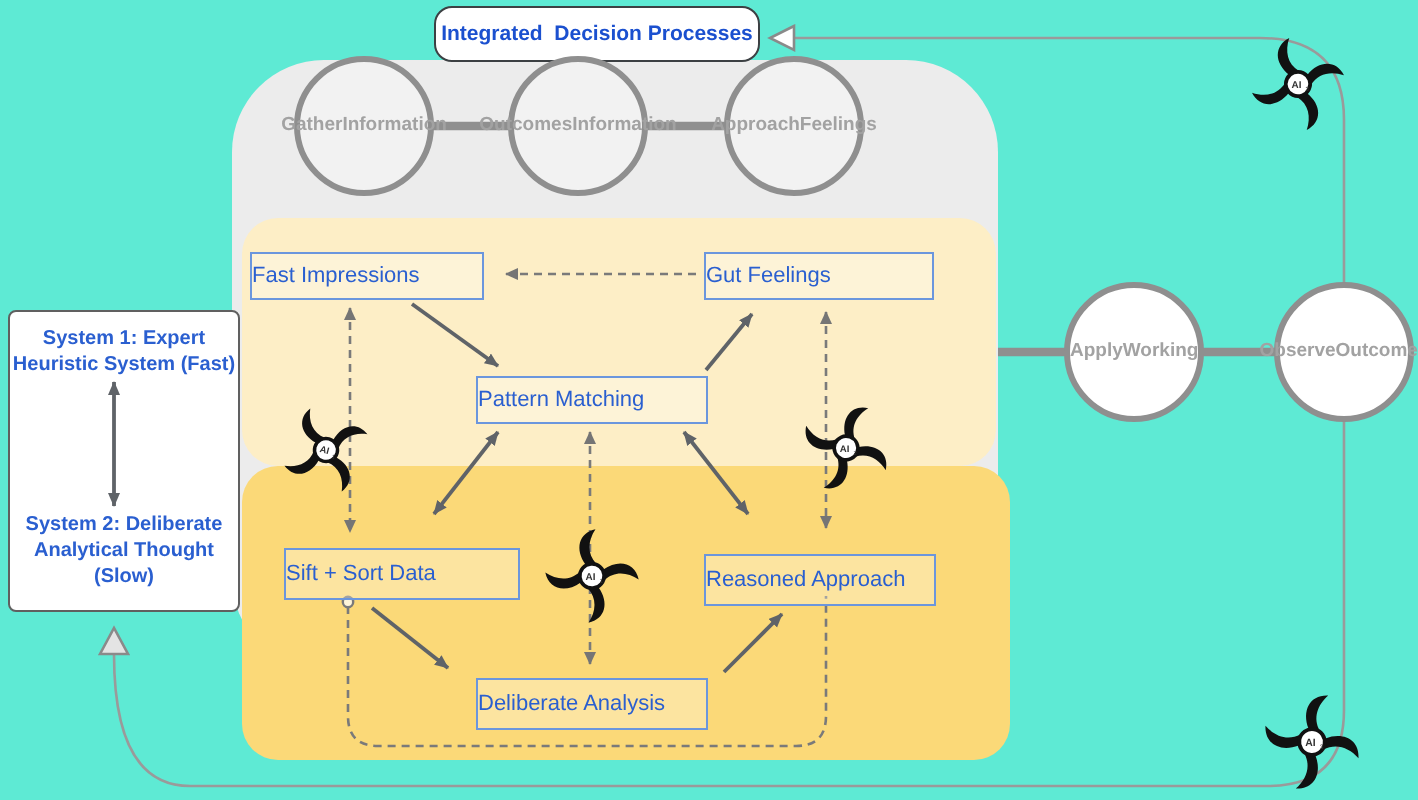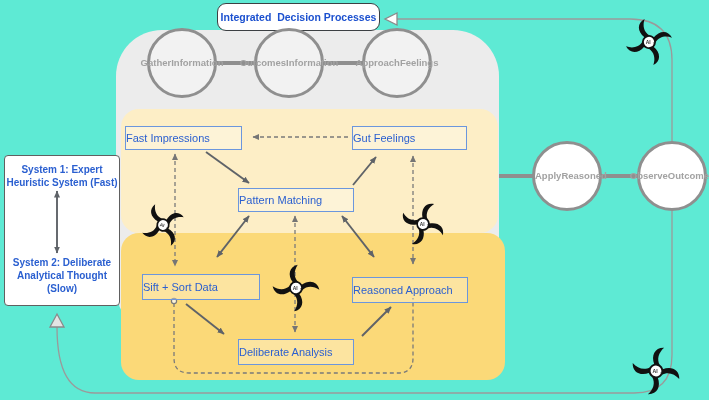--- a/index.html
+++ b/index.html
@@ -149,21 +149,21 @@
     <span>Outcomes</span>
     <span>Information</span>
   </div>
   <div class="abs circ on-gray" style="left:362px;top:28px;">
     <span>Approach</span>
     <span>Feelings</span>
   </div>
 
   <div class="abs circ on-white" style="left:532px;top:141px;justify-content:space-between;">
     <span>Apply</span>
-    <span>Reasoned</span>
+    <span>Working</span>
   </div>
   <div class="abs circ on-white" style="left:637px;top:141px;">
     <span>Observe</span>
     <span>Outcomes</span>
   </div>
 
   <div class="abs pbox" style="left:125px;top:126px;width:115px;height:22px;">
     <span>Fast Impressions</span>
   </div>
   <div class="abs pbox" style="left:238px;top:188px;width:114px;height:22px;">

